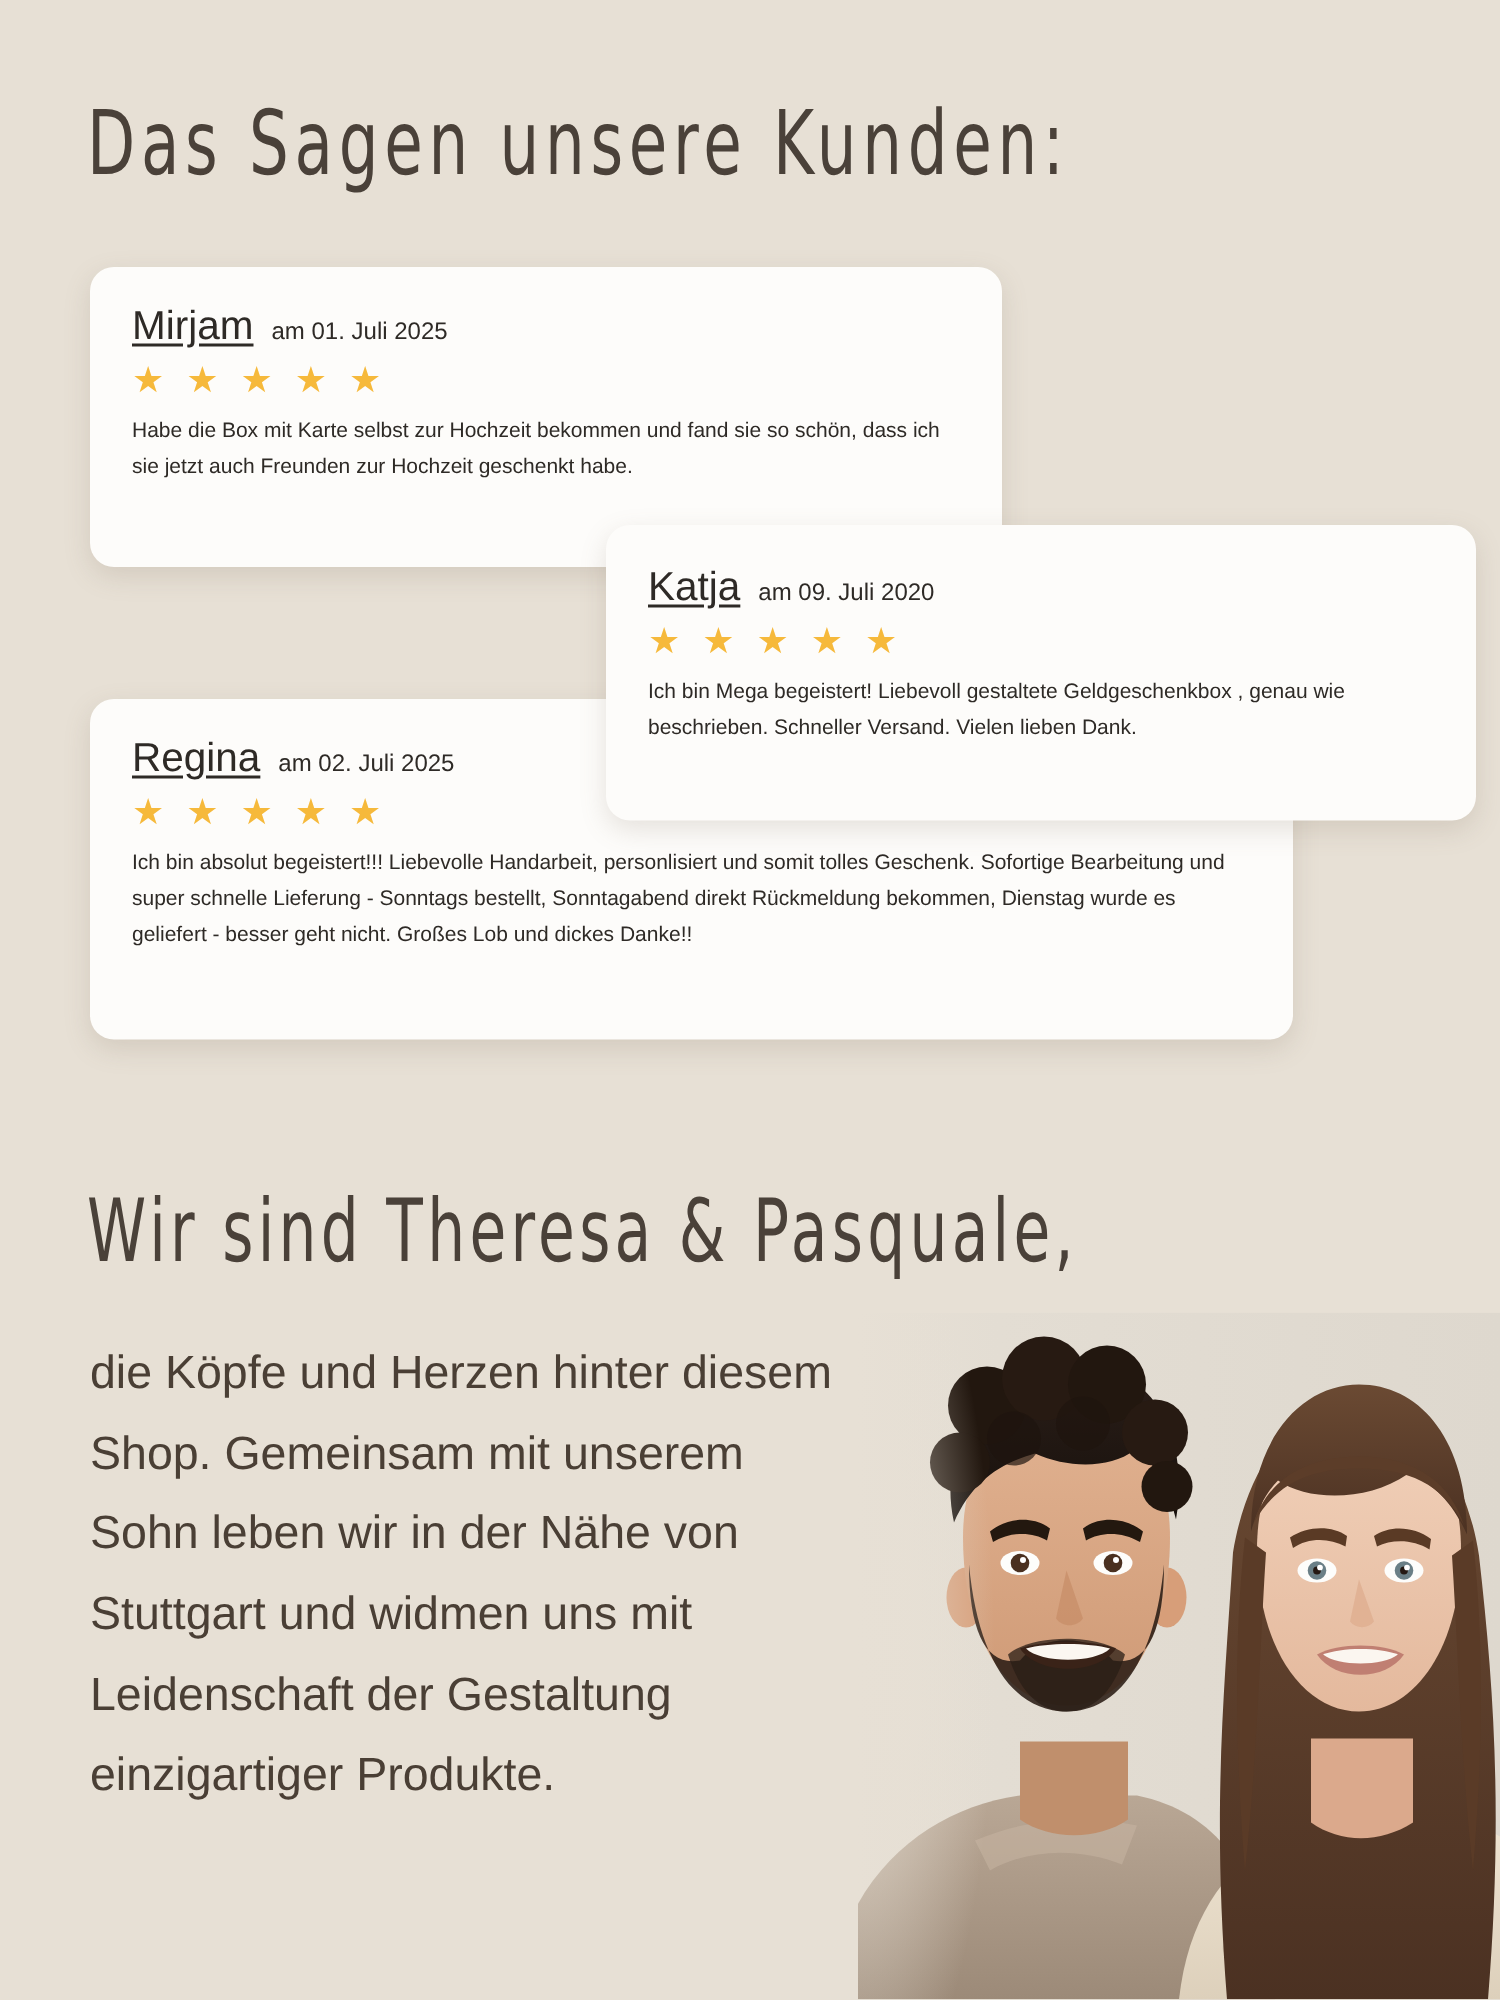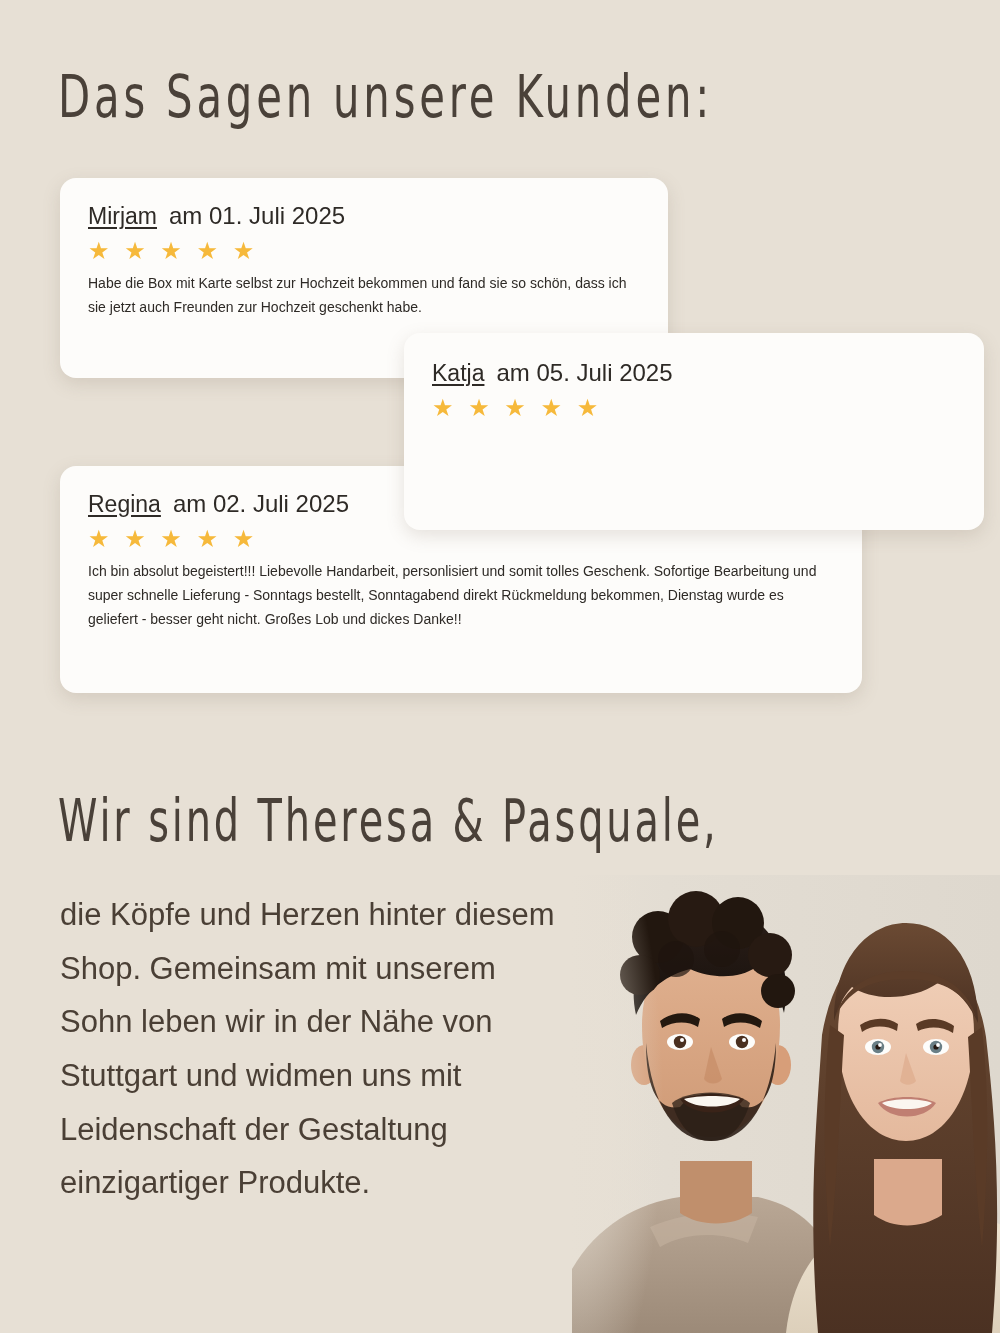--- a/index.html
+++ b/index.html
@@ -53,38 +53,38 @@
   
   .card {
     position: absolute;
     background: #fdfcfa;
     border-radius: 16px;
     box-shadow: 0 6px 18px rgba(120, 105, 88, 0.18);
     box-sizing: border-box;
   }
 
   .card-1 { left: 60px;  top: 178px; width: 608px; height: 200px; padding: 24px 28px 18px 28px; }
-  .card-2 { left: 404px; top: 333px; width: 580px; height: 197px; padding: 26px 28px 18px 28px; z-index: 3; }
+  .card-2 { left: 404px; top: 350px; width: 580px; height: 197px; padding: 26px 28px 18px 28px; z-index: 3; }
   .card-3 { left: 60px;  top: 466px; width: 802px; height: 227px; padding: 24px 28px 0 28px; z-index: 2; }
 
   .review-head {
     display: flex;
     align-items: baseline;
     gap: 12px;
     margin-bottom: 8px;
   }
   .review-name {
-    font-size: 23px;
+    font-size: 27px;
     color: #2e2a26;
     text-decoration: underline;
     text-underline-offset: 3px;
     font-weight: 400;
   }
   .review-date {
-    font-size: 24px;
+    font-size: 16px;
     color: #2e2a26;
     font-weight: 400;
   }
   .stars {
     color: #f6b93b;
     font-size: 24px;
     letter-spacing: 4px;
     line-height: 1.1;
     margin-bottom: 8px;
   }
@@ -143,23 +143,24 @@
       <span class="review-name">Regina</span>
       <span class="review-date">am 02. Juli 2025</span>
     </div>
     <div class="stars">★ ★ ★ ★ ★</div>
     <div class="review-text">Ich bin absolut begeistert!!! Liebevolle Handarbeit, personlisiert und somit tolles Geschenk. Sofortige Bearbeitung und super schnelle Lieferung - Sonntags bestellt, Sonntagabend direkt Rückmeldung bekommen, Dienstag wurde es geliefert - besser geht nicht. Großes Lob und dickes Danke!!</div>
   </div>
 
   <div class="card card-2">
     <div class="review-head">
       <span class="review-name">Katja</span>
-      <span class="review-date">am 05. Juli 2025</span>
+      <span class="review-date">am 09. Juli 2020</span>
     </div>
     <div class="stars">★ ★ ★ ★ ★</div>
+    <div class="review-text">Ich bin Mega begeistert! Liebevoll gestaltete Geldgeschenkbox , genau wie beschrieben. Schneller Versand. Vielen lieben Dank.</div>
   </div>
 
   <div class="heading-about">Wir sind Theresa &amp; Pasquale,</div>
 
   <div class="about-text">die Köpfe und Herzen hinter diesem Shop. Gemeinsam mit unserem Sohn leben wir in der Nähe von Stuttgart und widmen uns mit Leidenschaft der Gestaltung einzigartiger Produkte.</div>
 
   <div class="photo">
     <svg width="428" height="458" viewBox="0 0 428 458" xmlns="http://www.w3.org/2000/svg" role="img">
       <defs>
         <linearGradient id="bgfade" x1="0" y1="0" x2="1" y2="0">

